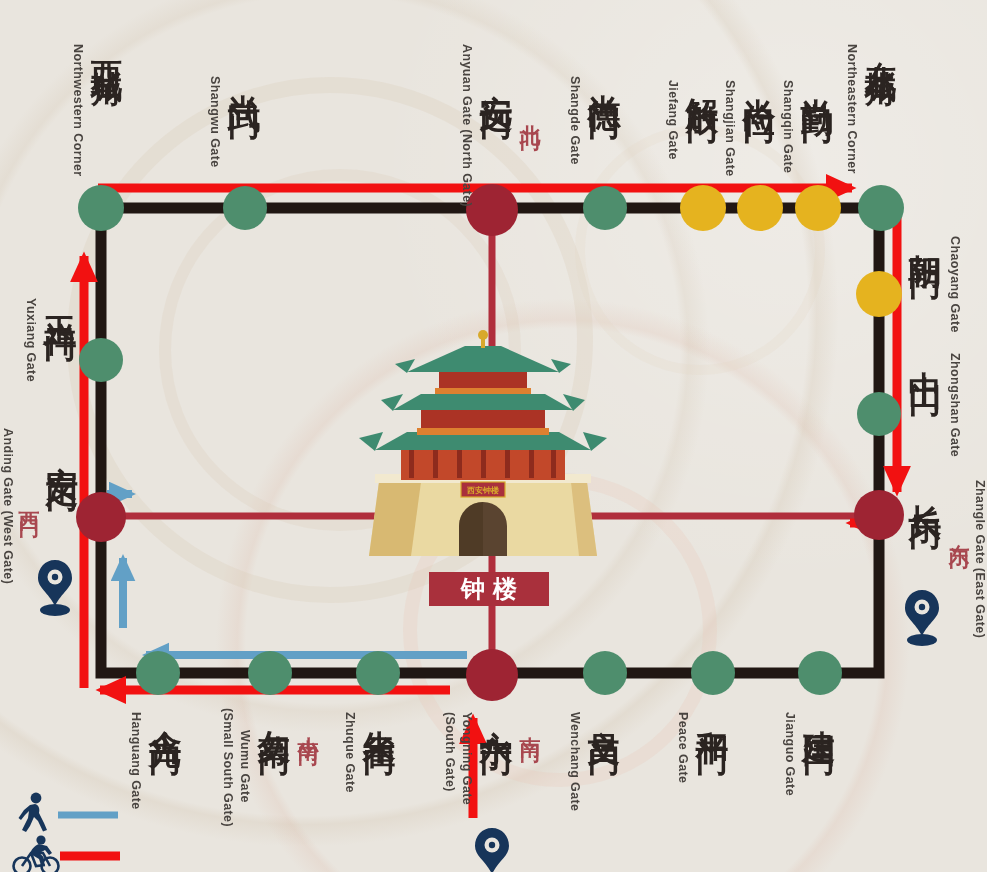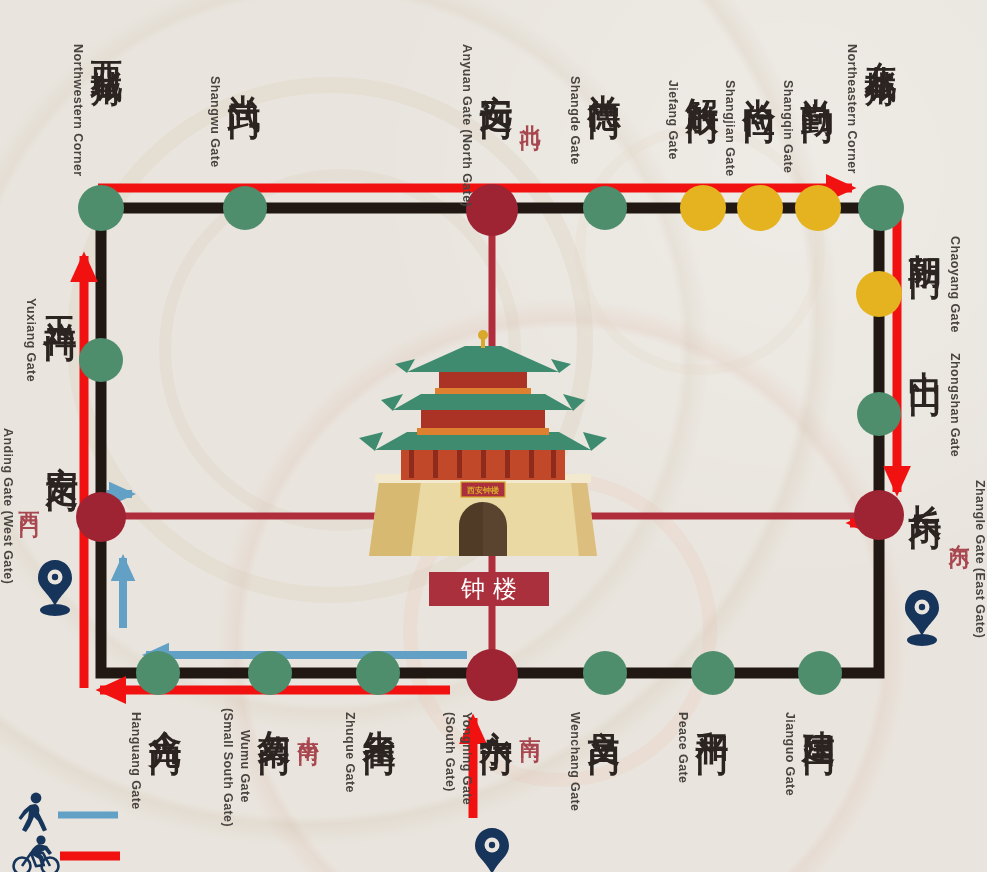--- a/index.html
+++ b/index.html
@@ -29,21 +29,21 @@
       letter-spacing:5px;margin:0 3px;white-space:nowrap;font-family:"DejaVu Sans","Liberation Sans",sans-serif;}
   .zh4{font-size:31px;}
   .en{display:block;font-size:12.5px;line-height:1.2;font-weight:700;color:var(--label_en);
       letter-spacing:.4px;margin:8px 2px 0;white-space:nowrap;}
   .alt{display:block;font-size:21px;line-height:1.1;font-weight:900;color:var(--alt_red);
       letter-spacing:3px;margin:44px 1px 0;white-space:nowrap;
       font-family:"DejaVu Sans","Liberation Sans",sans-serif;}
   
   .plaque{position:absolute;left:429px;top:572px;width:120px;height:34px;z-index:6;
       background:var(--plaque_bg);color:var(--plaque_text);display:flex;align-items:center;justify-content:center;
-      font-size:24px;font-weight:400;letter-spacing:8px;padding-left:8px;box-sizing:border-box;
+      font-size:24px;font-weight:700;letter-spacing:8px;padding-left:8px;box-sizing:border-box;
       font-family:"DejaVu Sans","Liberation Sans",sans-serif;}
 </style>
 </head>
 <body>
 
 <div class="map">
 
   <svg class="layer" width="987" height="872" viewBox="0 0 987 872">
     <defs>
       <marker id="mr" markerWidth="4" markerHeight="3.4" refX="2.9" refY="1.55" orient="auto">

